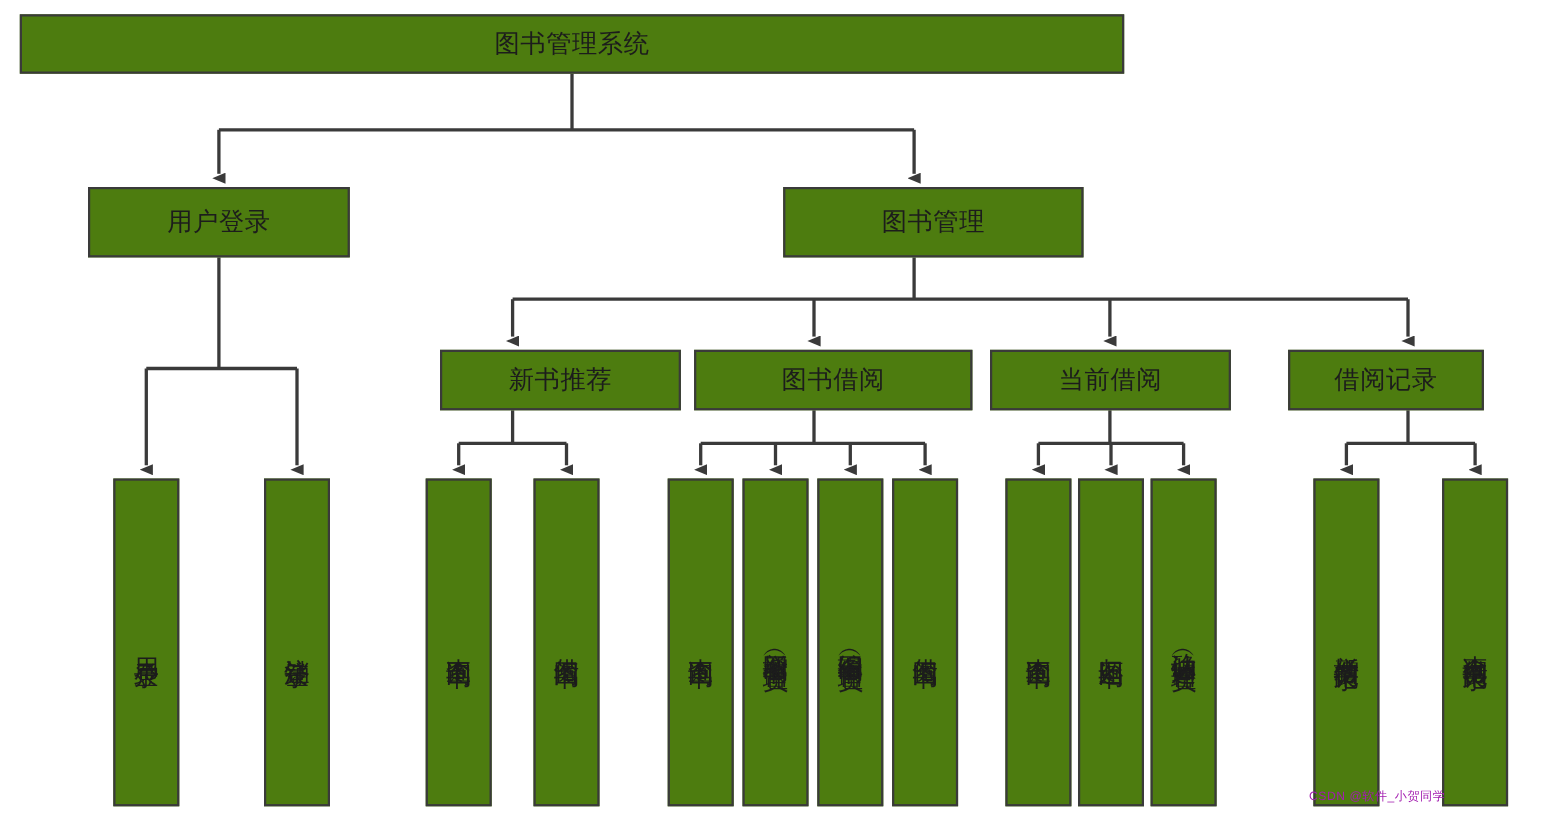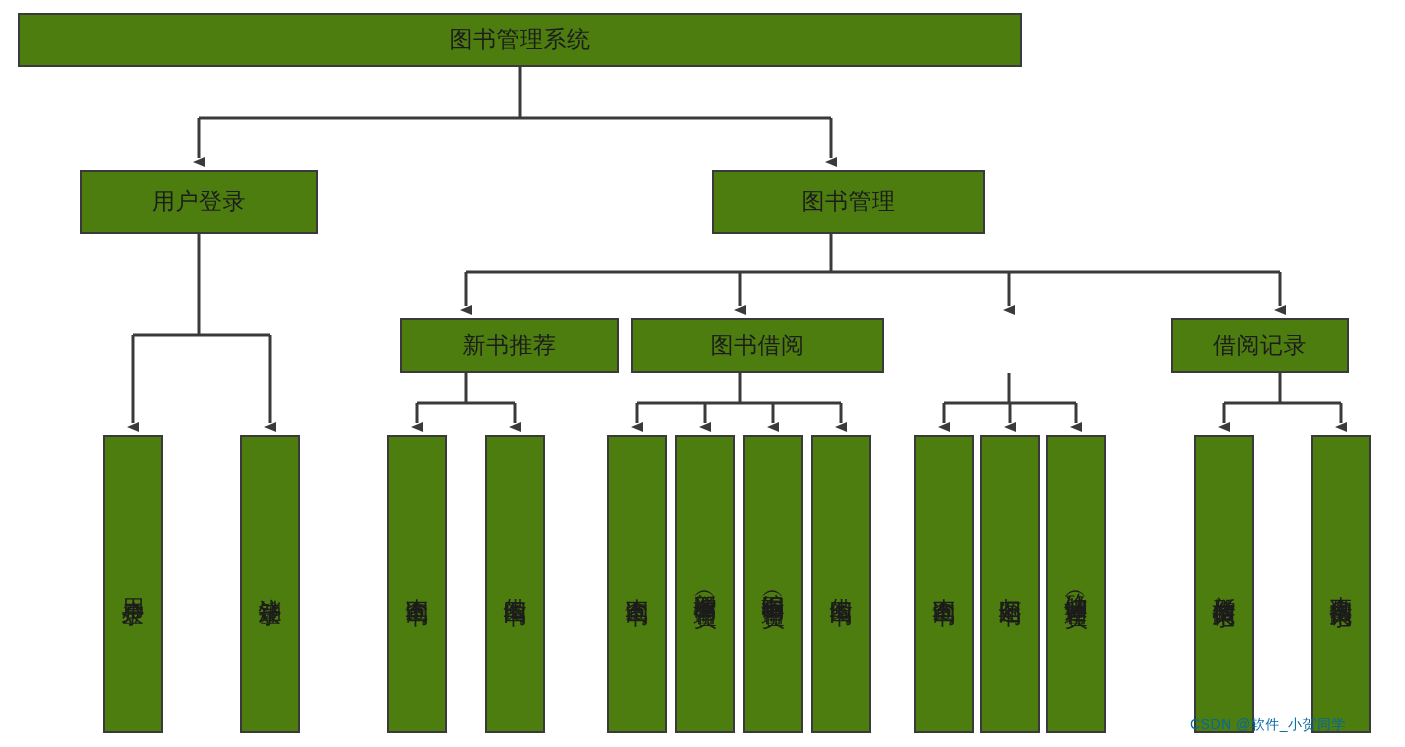--- a/index.html
+++ b/index.html
@@ -54,22 +54,22 @@
     text-orientation: upright;
     font-size: 23px;
     letter-spacing: 2px;
     line-height: 1;
     white-space: nowrap;
   }
   #watermark {
     position: absolute;
     left: 1190px;
     top: 716px;
-    font-size: 14px;
-    color: #0369a1;
+    font-size: 11px;
+    color: #a21caf;
     white-space: nowrap;
     letter-spacing: 0.5px;
   }
 </style>
 </head>
 <body>
 
 <div id="canvas">
 
   <svg id="edges" viewBox="0 0 1405 747" xmlns="http://www.w3.org/2000/svg">
@@ -132,20 +132,23 @@
   <div class="node horiz" style="left:712px; top:170px; width:273px; height:64px;">
     <span class="label">图书管理</span>
   </div>
 
   <div class="node horiz" style="left:380px; top:318px; width:219px; height:55px;margin-left:20px;">
     <span class="label">新书推荐</span>
   </div>
   <div class="node horiz" style="left:631px; top:318px; width:253px; height:55px;">
     <span class="label">图书借阅</span>
   </div>
+  <div class="node horiz" style="left:900px; top:318px; width:219px; height:55px;">
+    <span class="label">当前借阅</span>
+  </div>
   <div class="node horiz" style="left:1171px; top:318px; width:178px; height:55px;">
     <span class="label">借阅记录</span>
   </div>
 
   <div class="node vert" style="left:103px; top:435px; width:60px; height:298px;">
     <span class="label">用户登录</span>
   </div>
   <div class="node vert" style="left:240px; top:435px; width:60px; height:298px;">
     <span class="label">注销登录</span>
   </div>

